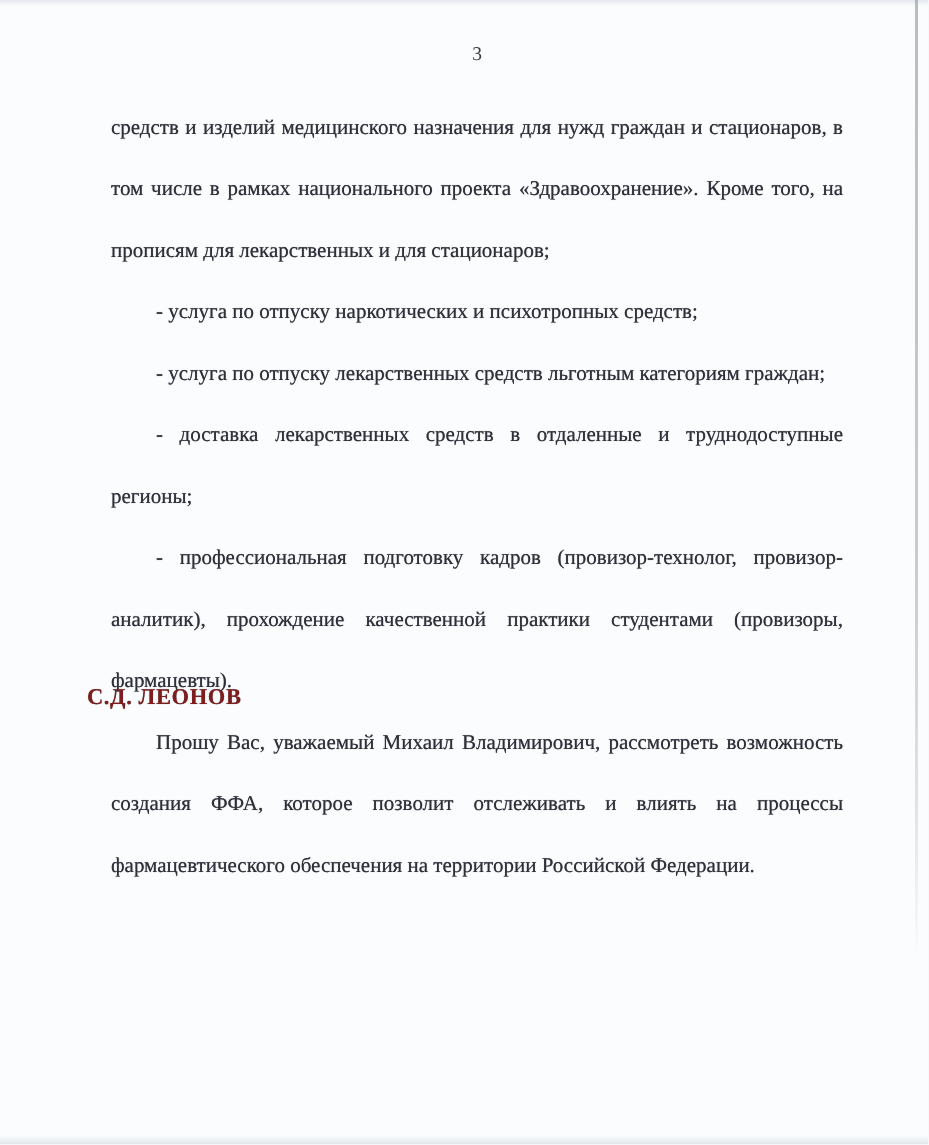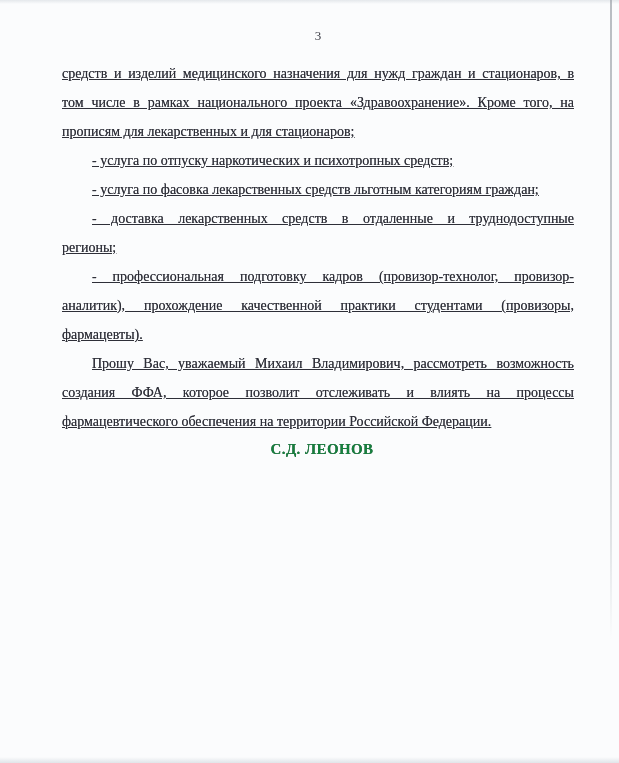--- a/index.html
+++ b/index.html
@@ -50,39 +50,38 @@
     position: absolute;
     left: 58px;
     top: 57px;
     width: 520px;
     font-size: 14px;
     line-height: 25px;
     text-shadow: 0 0 0.5px rgba(46,47,56,0.75);
   }
   .para { margin: 0; padding: 0; }
   .line {
-    margin: 4px;
+    margin: 16px;
     padding: 0;
     text-align: justify;
     text-align-last: justify;
     white-space: normal;
-    text-decoration: underline;
   }
   .line.l { text-align-last: left; }
   .line.ind { text-indent: 30px; }
   .signature {
     position: absolute;
-    top: 441px;
+    top: 457px;
     left: 58px;
     width: 528px;
-    text-align: center;
+    text-align: left;
     font-size: 15px;
     font-weight: bold;
     letter-spacing: 0.4px;
-    color: #15803d;
+    color: #7f1d1d;
     text-shadow: 0 0 0.5px rgba(35,36,44,0.75);
   }
 </style>
 </head>
 <body>
 
 <div class="page">
 
   <div class="edge-top"></div>
 
@@ -97,21 +96,21 @@
 
     <div class="para">
       <p class="line l">прописям для лекарственных и для стационаров;</p>
     </div>
 
     <div class="para">
       <p class="line l ind">- услуга по отпуску наркотических  и психотропных средств;</p>
     </div>
 
     <div class="para">
-      <p class="line l ind">- услуга по фасовка лекарственных средств льготным категориям граждан;</p>
+      <p class="line l ind">- услуга по отпуску лекарственных средств льготным категориям граждан;</p>
     </div>
 
     <div class="para">
       <p class="line ind">- доставка лекарственных средств в отдаленные и труднодоступные</p>
       <p class="line l">регионы;</p>
     </div>
 
     <div class="para">
       <p class="line ind">- профессиональная подготовку кадров (провизор-технолог, провизор-</p>
       <p class="line">аналитик), прохождение качественной практики студентами (провизоры,</p>

